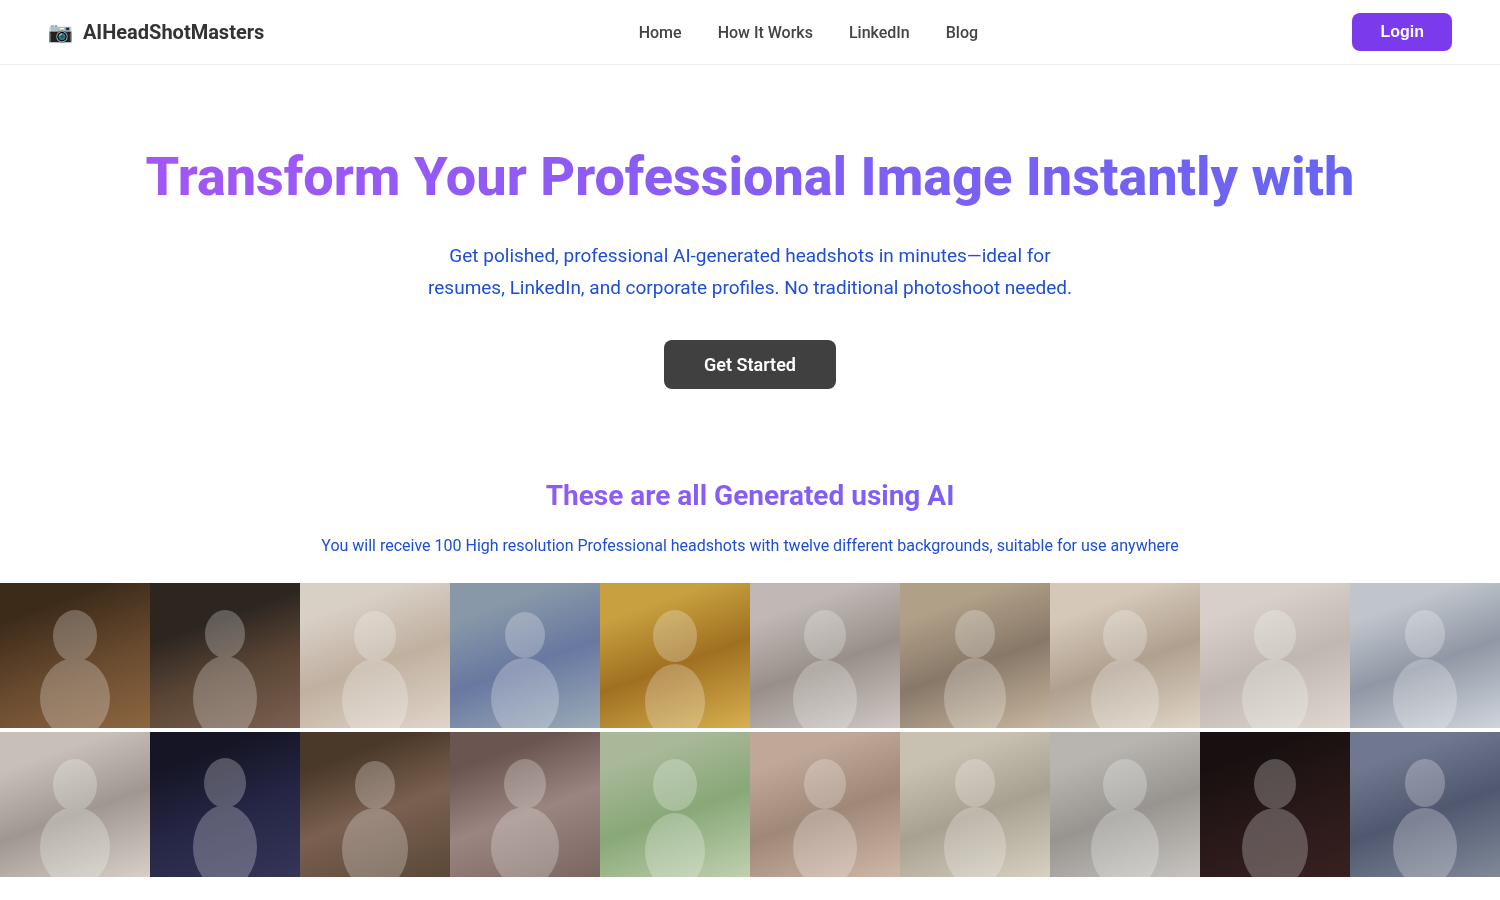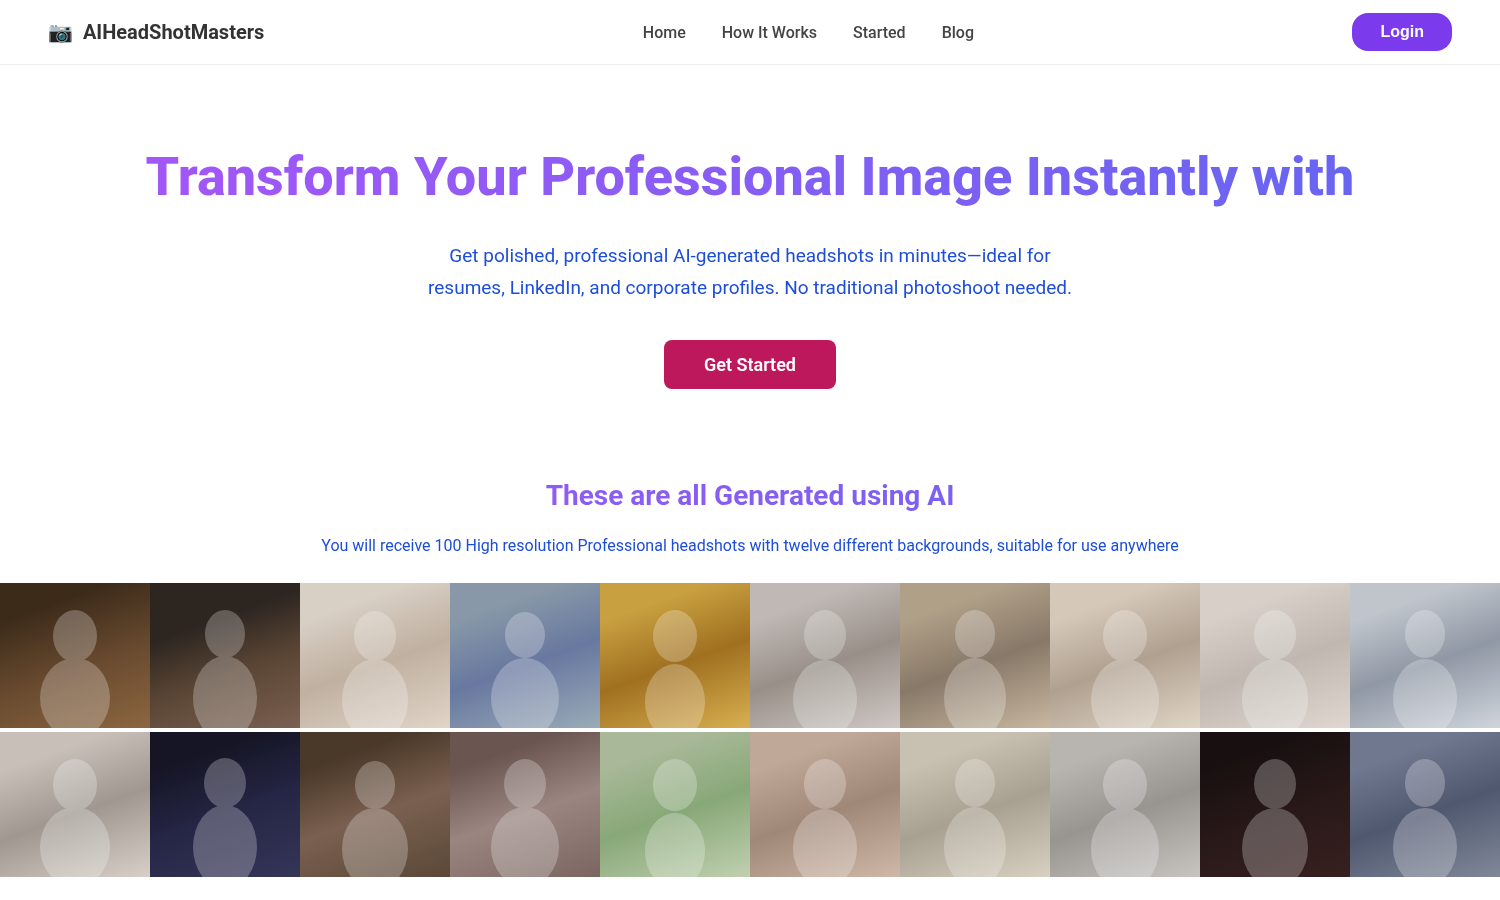--- a/index.html
+++ b/index.html
@@ -47,21 +47,21 @@
       text-decoration: none;
       color: #444;
       font-size: 16px;
       font-weight: 500;
     }
 
     .nav-login-btn {
       background: #7c3aed;
       color: #fff;
       border: none;
-      border-radius: 16px;
+      border-radius: 8px;
       padding: 10px 28px;
       font-size: 16px;
       font-weight: 600;
       cursor: pointer;
     }
 
     
     .hero {
       text-align: center;
       padding: 80px 40px 40px;
@@ -81,21 +81,21 @@
     .hero-subtitle {
       font-size: 19px;
       color: #1d4ed8;
       line-height: 1.7;
       max-width: 660px;
       margin: 0 auto 36px;
     }
 
     .hero-cta {
       display: inline-block;
-      background: #be185d;
+      background: #404040;
       color: #fff;
       border: none;
       border-radius: 8px;
       padding: 14px 40px;
       font-size: 18px;
       font-weight: 600;
       cursor: pointer;
       text-decoration: none;
     }
 
@@ -187,21 +187,21 @@
   </div>
 
   <ul class="nav-links">
     <li>
       <a href="#">Home</a>
     </li>
     <li>
       <a href="#">How It Works</a>
     </li>
     <li>
-      <a href="#">Started</a>
+      <a href="#">LinkedIn</a>
     </li>
     <li>
       <a href="#">Blog</a>
     </li>
   </ul>
 
   <button class="nav-login-btn">Login</button>
 </nav>
 
 <section class="hero">

